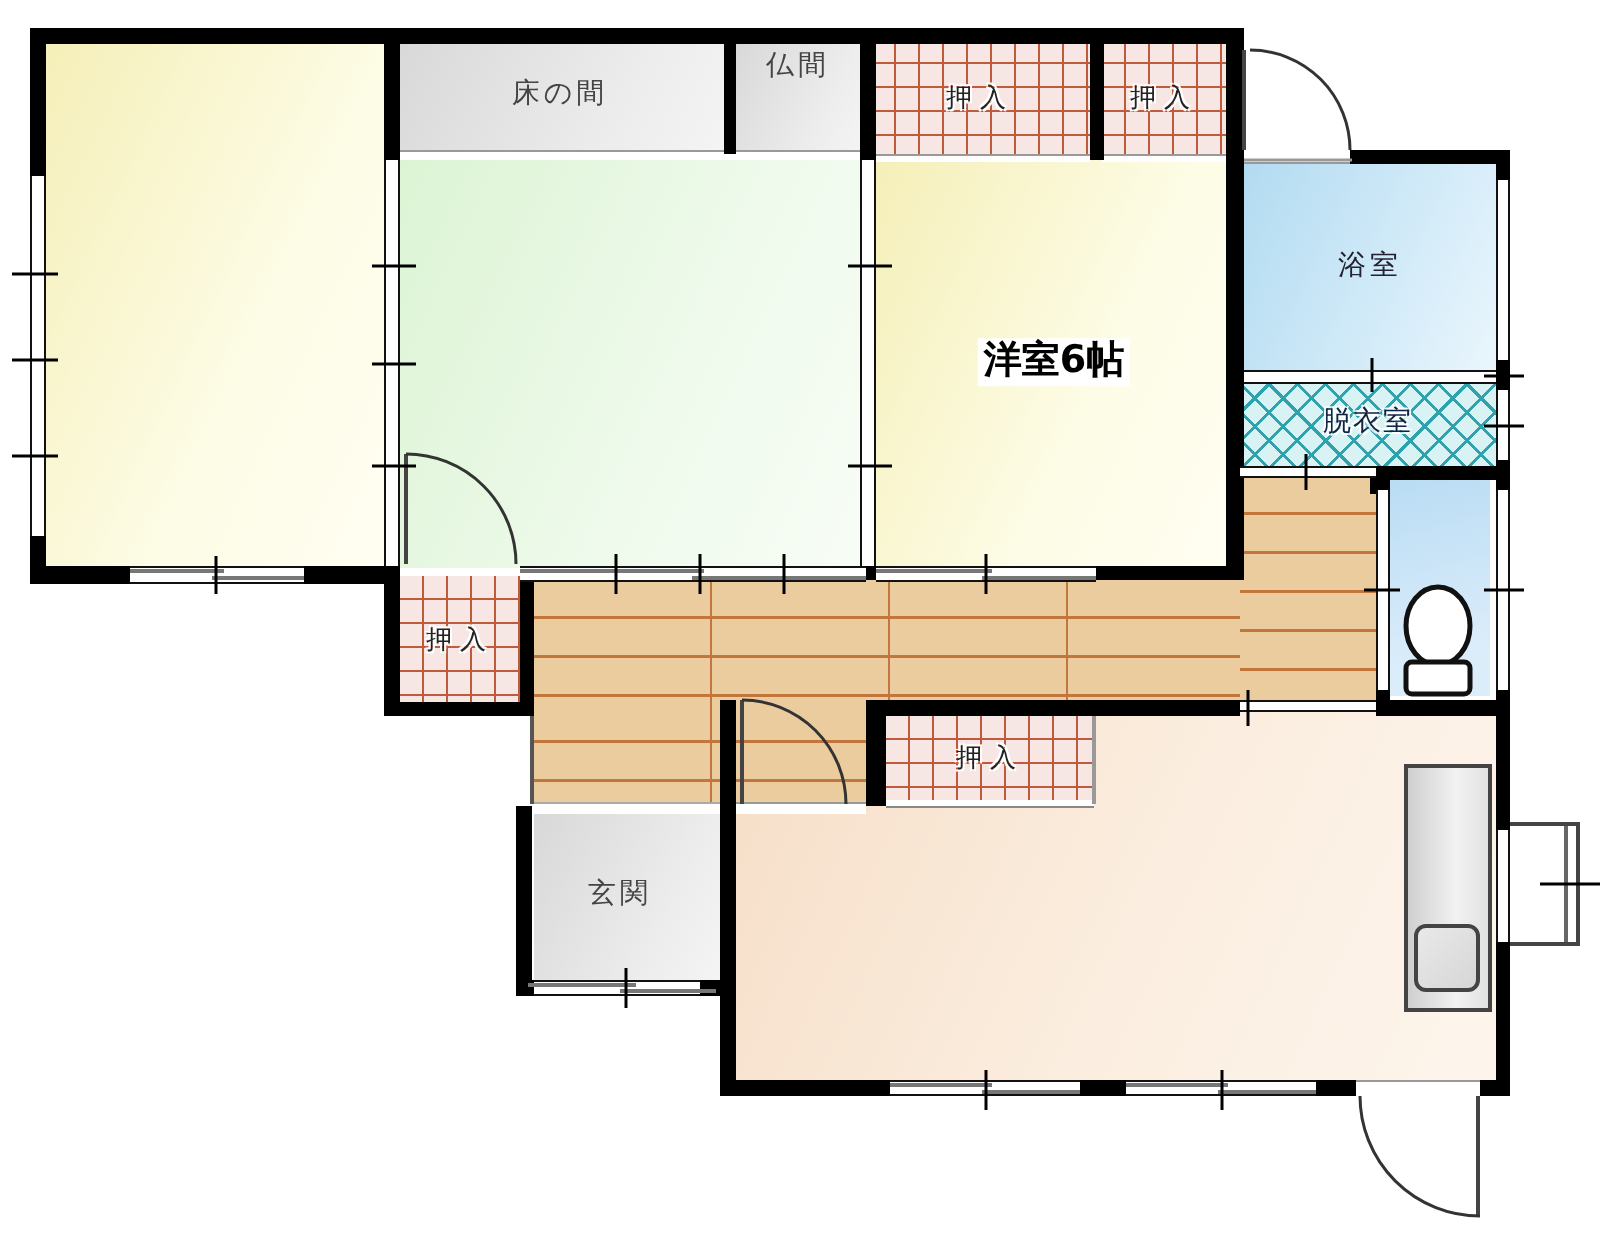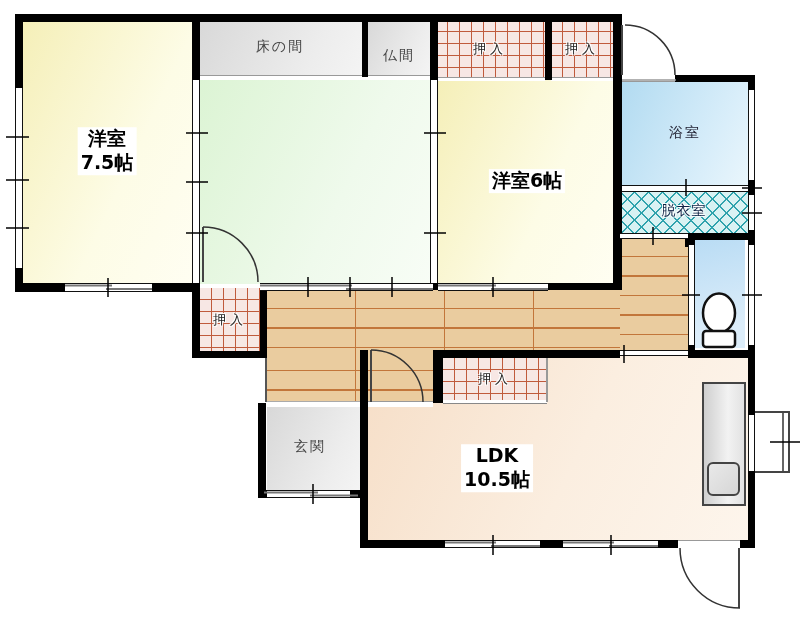--- a/index.html
+++ b/index.html
@@ -120,21 +120,21 @@
         font-weight:bold;font-size:19px;line-height:1.25;color:#000;text-align:center;white-space:nowrap;}
   .slabel{position:absolute;transform:translate(-50%,-50%);font-size:14px;color:#333;
           letter-spacing:2px;white-space:nowrap;text-align:left;}
   .closet-label{position:absolute;transform:translate(-50%,-50%);font-size:13px;color:#222;letter-spacing:4px;white-space:nowrap;
         text-shadow:-1px -1px 0 #fff,1px -1px 0 #fff,-1px 1px 0 #fff,1px 1px 0 #fff;}
   #lab-yo75{left:107px;top:151px;}
   #lab-washitsu{left:311px;top:183px;}
   #lab-yo6{left:527px;top:181px;}
   #lab-ldk{left:497px;top:468px;}
   #lab-tokonoma{left:280px;top:47px;color:#444;}
-  #lab-butsuma{left:399px;top:56px;color:#444;}
+  #lab-butsuma{left:399px;top:33px;color:#444;}
   #lab-oshi1{left:490px;top:49px;}
   #lab-oshi2{left:582px;top:49px;}
   #lab-oshi3{left:230px;top:320px;}
   #lab-oshi4{left:495px;top:379px;}
   #lab-bath{left:685px;top:133px;color:#223;}
   #lab-datsui{left:684px;top:211px;color:#124;letter-spacing:1px;
       text-shadow:-1px -1px 0 rgba(255,255,255,.8),1px -1px 0 rgba(255,255,255,.8),-1px 1px 0 rgba(255,255,255,.8),1px 1px 0 rgba(255,255,255,.8);}
   #lab-genkan{left:310px;top:447px;color:#444;}
 
   #overlay{position:absolute;left:0;top:0;width:800px;height:620px;pointer-events:none;}
@@ -217,29 +217,21 @@
   <div class="winv" id="win-bath-r"></div>
   <div class="winv" id="win-datsui-r"></div>
   <div class="winv" id="win-toilet-r"></div>
   <div class="winv" id="win-bay-r"></div>
   <div class="winh" id="door-genkan"></div>
   <div class="winh" id="win-ldk1"></div>
   <div class="winh" id="win-ldk2"></div>
   <div class="openh" id="open-ldk-door"></div>
   <div class="openh" id="open-bath-door"></div>
 
-  <div class="rbox" id="lab-yo75">
-    <div>洋室</div>
-    <div>7.5帖</div>
-  </div>
   <div class="rbox" id="lab-yo6">洋室6帖</div>
-  <div class="rbox" id="lab-ldk">
-    <div>LDK</div>
-    <div>10.5帖</div>
-  </div>
   <div class="slabel" id="lab-tokonoma">床の間</div>
   <div class="slabel" id="lab-butsuma">仏間</div>
   <div class="closet-label" id="lab-oshi1">押入</div>
   <div class="closet-label" id="lab-oshi2">押入</div>
   <div class="closet-label" id="lab-oshi3">押入</div>
   <div class="closet-label" id="lab-oshi4">押入</div>
   <div class="slabel" id="lab-bath">浴室</div>
   <div class="slabel" id="lab-datsui">脱衣室</div>
   <div class="slabel" id="lab-genkan">玄関</div>
 

